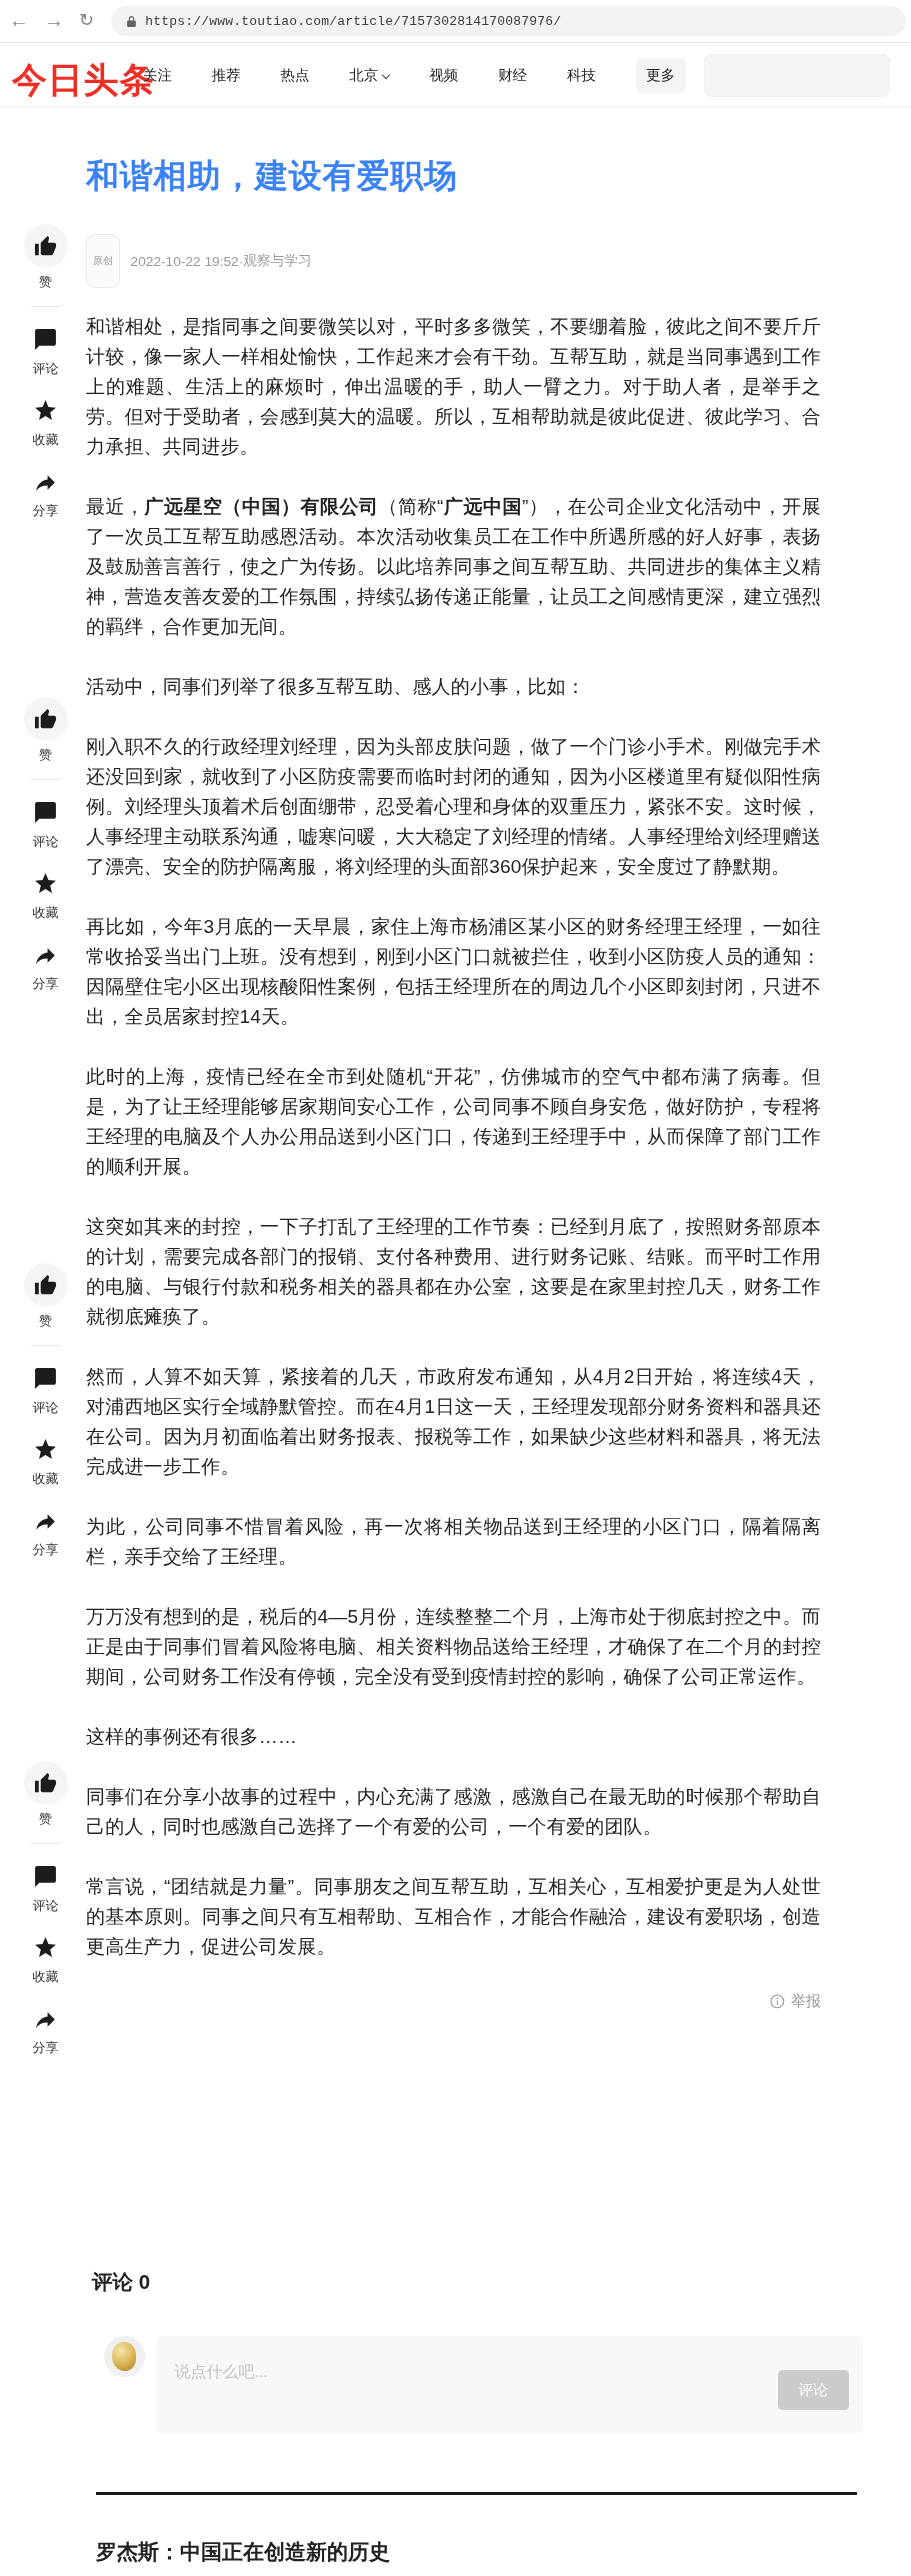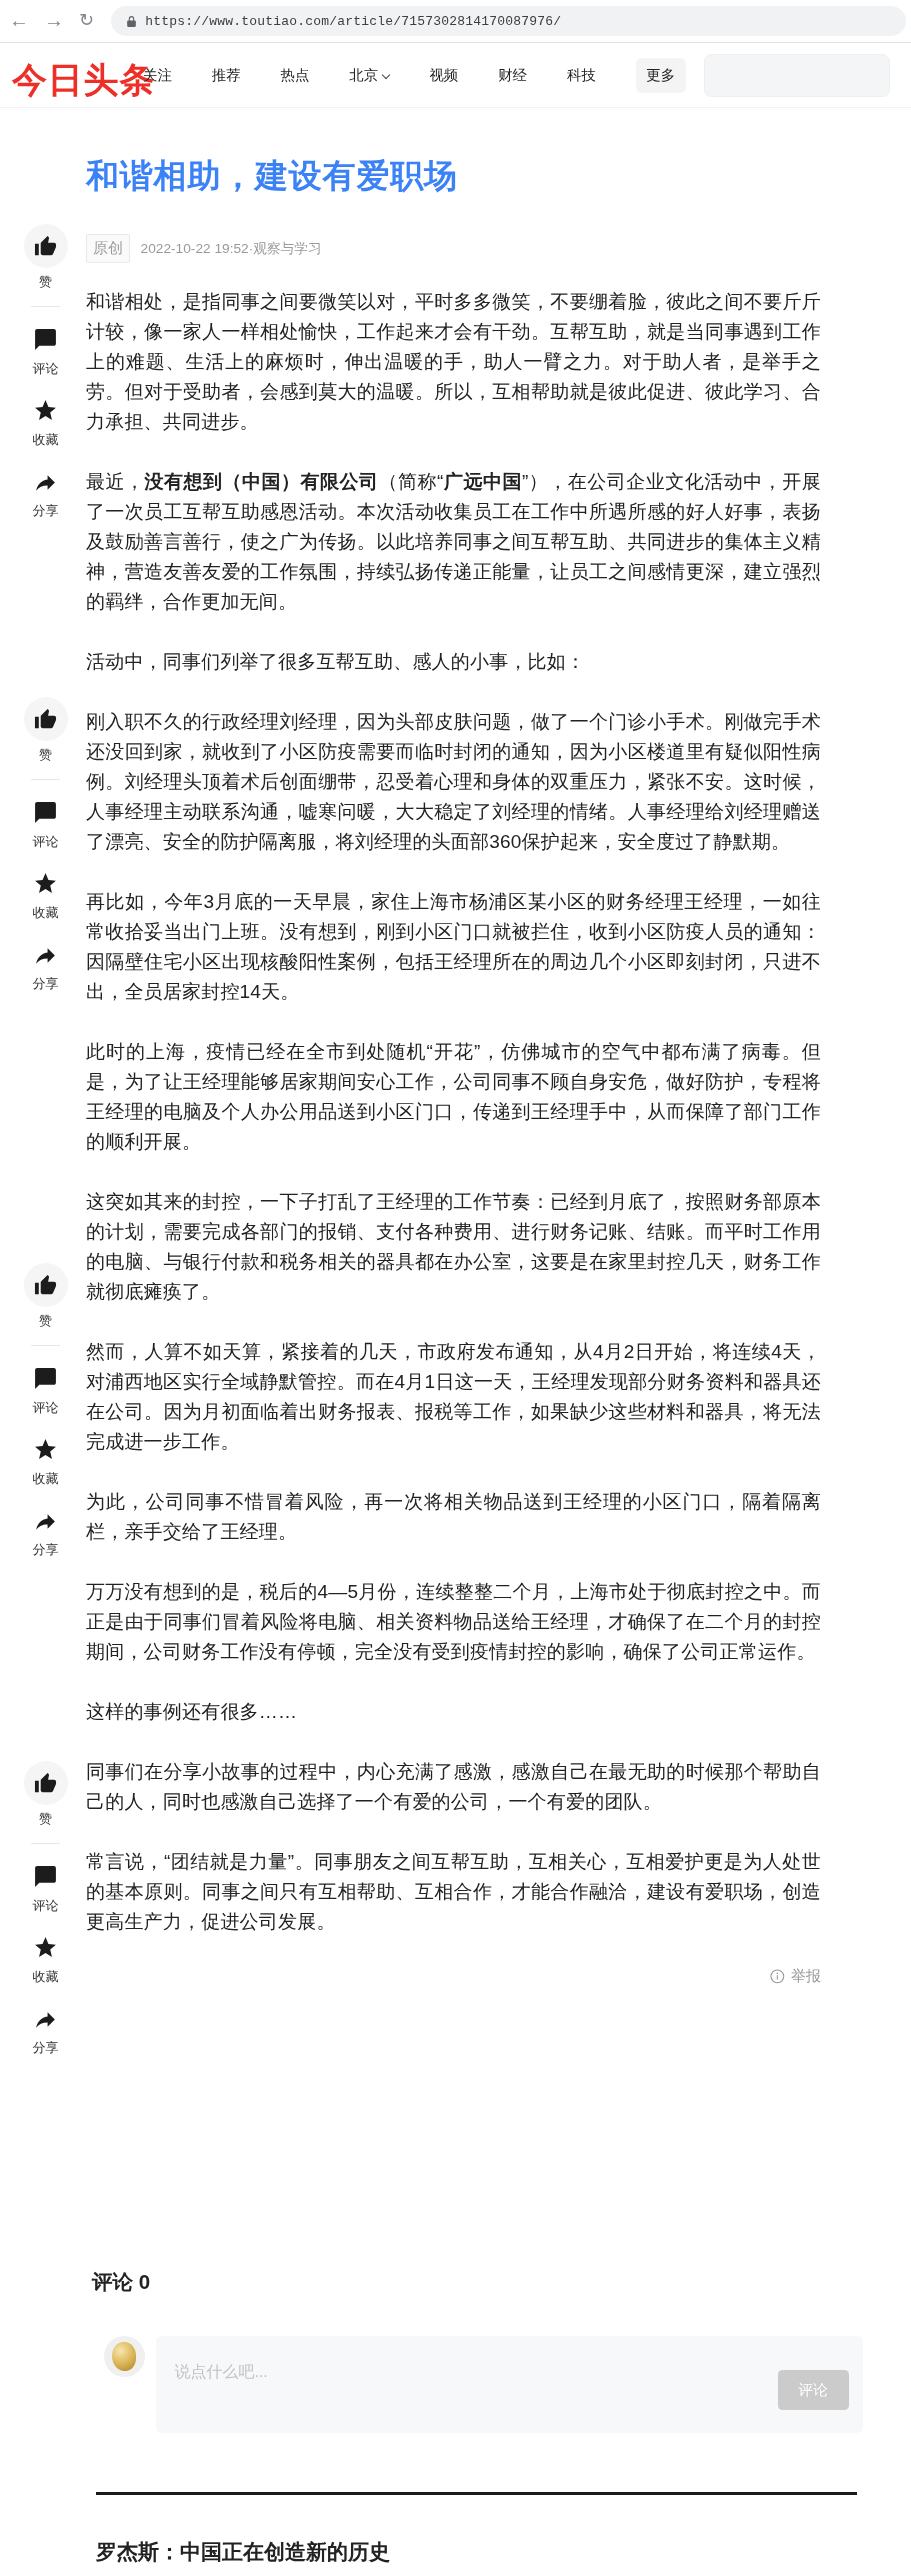--- a/index.html
+++ b/index.html
@@ -40,22 +40,22 @@
   .side-btn { margin:0 auto; cursor:pointer; width:27px; }
   .side-btn svg { width:25px; height:25px; fill:#1c1c1c; }
   .side-label { font-size:13px; color:#333; margin-top:4.6px; margin-bottom:20.5px; }
   .side-label.first { margin-bottom:15px; }
   .side-divider { width:29px; height:0.8px; background:#e6e6e6; margin:0 auto 21px; }
   
   .article { position:absolute; top:109px; left:86px; width:735px; }
   .a-title { font-size:33px; font-weight:700; color:#3b82f6; line-height:1.25;
     margin-top:46px; margin-bottom:38px; letter-spacing:0.8px; }
   .a-meta { display:flex; align-items:center; margin-bottom:24px; }
-  .badge { font-size:15px; color:#9a9a9a; background:#fafafa; border:0.8px solid #e9e9e9;
-    border-radius:2px; padding:4px 6px; margin-right:10.6px; }
+  .badge { font-size:10px; color:#9a9a9a; background:#fafafa; border:0.8px solid #e9e9e9;
+    border-radius:9px; padding:19px 6px; margin-right:10.6px; }
   .meta-text { font-size:13.7px; color:#999; }
   .article p { font-size:19px; line-height:30px; color:#222; margin-bottom:30px;
     text-align:justify; letter-spacing:0.2px; }
   .article p b { font-weight:700; }
   .report-row { text-align:right; color:#999; font-size:15px; margin-top:4.6px;
     display:flex; justify-content:flex-end; align-items:center; cursor:pointer; }
   .report-row svg { width:16.7px; height:16.7px; margin-right:5.3px; }
   
   .comments { position:absolute; top:2268px; left:92px; width:771px; }
   .c-heading { font-size:20.5px; font-weight:700; color:#222; }
@@ -197,21 +197,21 @@
 <div class="article">
   <h1 class="a-title">和谐相助，建设有爱职场</h1>
   <div class="a-meta">
     <span class="badge">原创</span>
     <span class="meta-text">2022-10-22 19:52</span>
     <span class="meta-text dot">·</span>
     <span class="meta-text">观察与学习</span>
   </div>
 
   <p>和谐相处，是指同事之间要微笑以对，平时多多微笑，不要绷着脸，彼此之间不要斤斤计较，像一家人一样相处愉快，工作起来才会有干劲。互帮互助，就是当同事遇到工作上的难题、生活上的麻烦时，伸出温暖的手，助人一臂之力。对于助人者，是举手之劳。但对于受助者，会感到莫大的温暖。所以，互相帮助就是彼此促进、彼此学习、合力承担、共同进步。</p>
-  <p><span>最近，</span><b>没有想到（中国）有限公司</b><span>（简称“</span><b>广远中国</b><span>”），在公司企业文化活动中，开展了一次员工互帮互助感恩活动。本次活动收集员工在工作中所遇所感的好人好事，表扬及鼓励善言善行，使之广为传扬。以此培养同事之间互帮互助、共同进步的集体主义精神，营造友善友爱的工作氛围，持续弘扬传递正能量，让员工之间感情更深，建立强烈的羁绊，合作更加无间。</span></p>
+  <p><span>最近，</span><b>广远星空（中国）有限公司</b><span>（简称“</span><b>广远中国</b><span>”），在公司企业文化活动中，开展了一次员工互帮互助感恩活动。本次活动收集员工在工作中所遇所感的好人好事，表扬及鼓励善言善行，使之广为传扬。以此培养同事之间互帮互助、共同进步的集体主义精神，营造友善友爱的工作氛围，持续弘扬传递正能量，让员工之间感情更深，建立强烈的羁绊，合作更加无间。</span></p>
   <p>活动中，同事们列举了很多互帮互助、感人的小事，比如：</p>
   <p>刚入职不久的行政经理刘经理，因为头部皮肤问题，做了一个门诊小手术。刚做完手术还没回到家，就收到了小区防疫需要而临时封闭的通知，因为小区楼道里有疑似阳性病例。刘经理头顶着术后创面绷带，忍受着心理和身体的双重压力，紧张不安。这时候，人事经理主动联系沟通，嘘寒问暖，大大稳定了刘经理的情绪。人事经理给刘经理赠送了漂亮、安全的防护隔离服，将刘经理的头面部360保护起来，安全度过了静默期。</p>
   <p>再比如，今年3月底的一天早晨，家住上海市杨浦区某小区的财务经理王经理，一如往常收拾妥当出门上班。没有想到，刚到小区门口就被拦住，收到小区防疫人员的通知：因隔壁住宅小区出现核酸阳性案例，包括王经理所在的周边几个小区即刻封闭，只进不出，全员居家封控14天。</p>
   <p>此时的上海，疫情已经在全市到处随机“开花”，仿佛城市的空气中都布满了病毒。但是，为了让王经理能够居家期间安心工作，公司同事不顾自身安危，做好防护，专程将王经理的电脑及个人办公用品送到小区门口，传递到王经理手中，从而保障了部门工作的顺利开展。</p>
   <p>这突如其来的封控，一下子打乱了王经理的工作节奏：已经到月底了，按照财务部原本的计划，需要完成各部门的报销、支付各种费用、进行财务记账、结账。而平时工作用的电脑、与银行付款和税务相关的器具都在办公室，这要是在家里封控几天，财务工作就彻底瘫痪了。</p>
   <p>然而，人算不如天算，紧接着的几天，市政府发布通知，从4月2日开始，将连续4天，对浦西地区实行全域静默管控。而在4月1日这一天，王经理发现部分财务资料和器具还在公司。因为月初面临着出财务报表、报税等工作，如果缺少这些材料和器具，将无法完成进一步工作。</p>
   <p>为此，公司同事不惜冒着风险，再一次将相关物品送到王经理的小区门口，隔着隔离栏，亲手交给了王经理。</p>
   <p>万万没有想到的是，税后的4—5月份，连续整整二个月，上海市处于彻底封控之中。而正是由于同事们冒着风险将电脑、相关资料物品送给王经理，才确保了在二个月的封控期间，公司财务工作没有停顿，完全没有受到疫情封控的影响，确保了公司正常运作。</p>
   <p>这样的事例还有很多……</p>
   <p>同事们在分享小故事的过程中，内心充满了感激，感激自己在最无助的时候那个帮助自己的人，同时也感激自己选择了一个有爱的公司，一个有爱的团队。</p>

